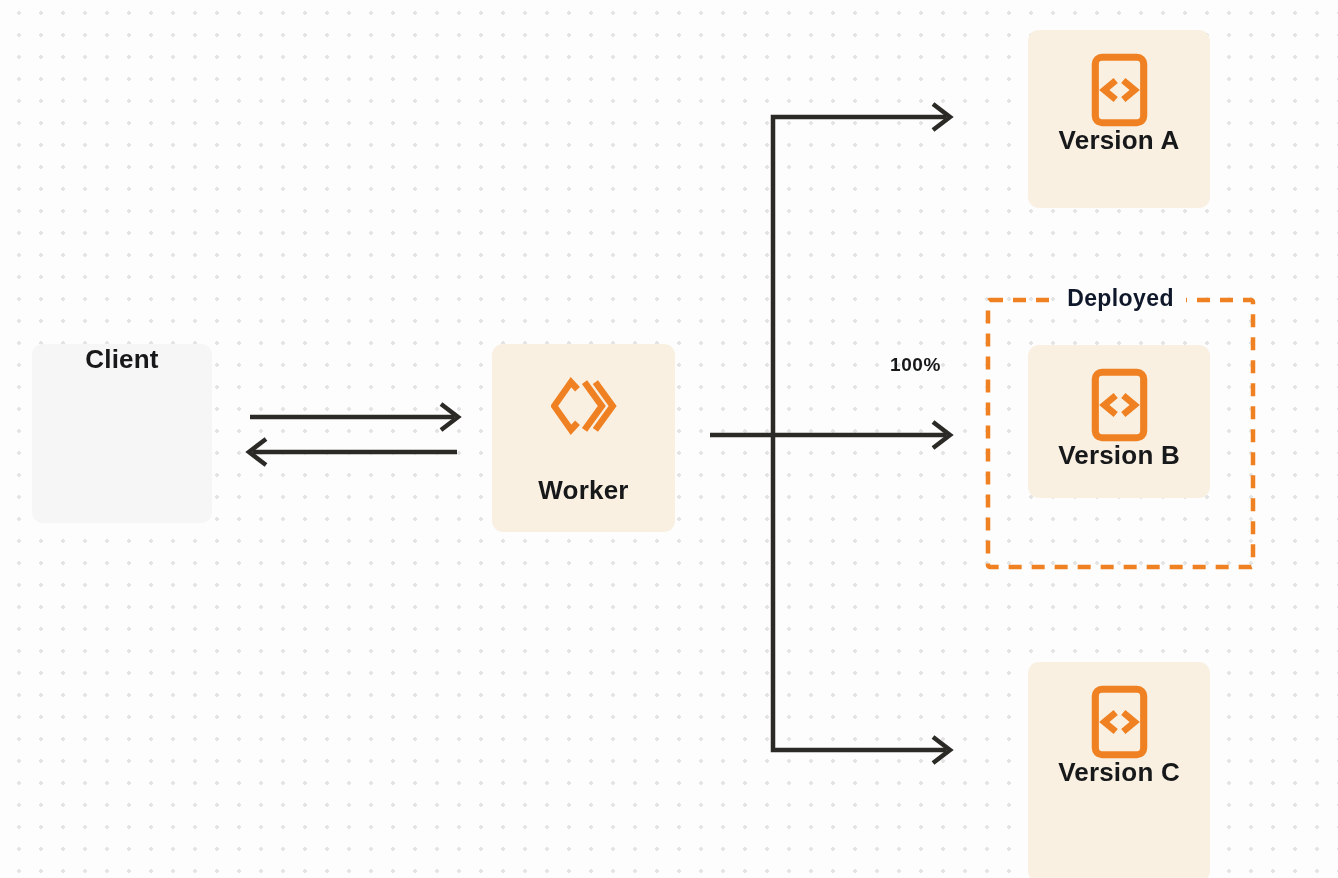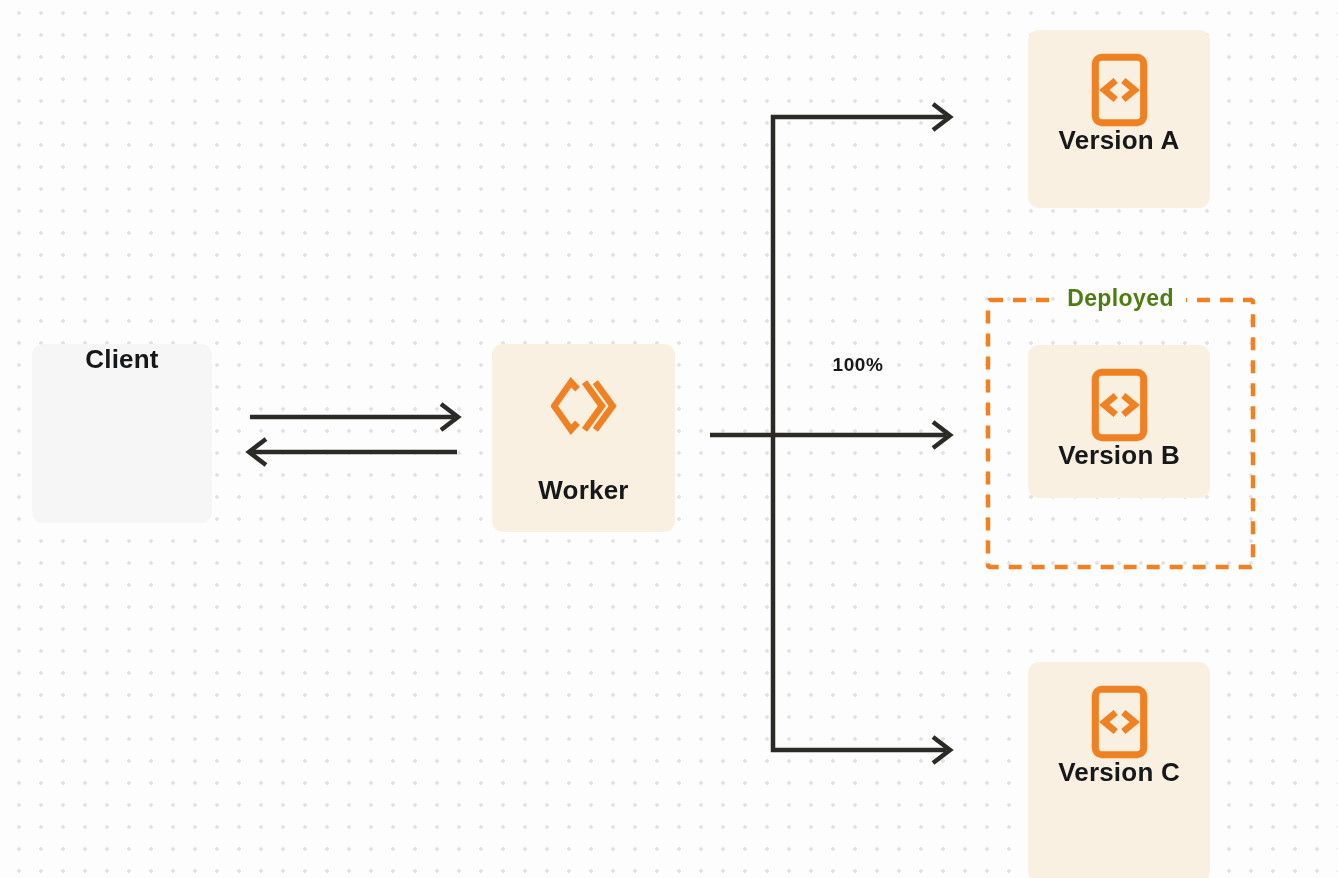--- a/index.html
+++ b/index.html
@@ -44,33 +44,33 @@
   .version-a { left: 1028px; top: 30px;  width: 182px; height: 178px; }
   .version-b { left: 1028px; top: 345px; width: 182px; height: 153px; }
   .version-c { left: 1028px; top: 662px; width: 182px; height: 220px; }
   .workerb .logo { margin-top: 31px; }
   .workerb .node-label { margin-top: 40px; line-height: 26px; }
   .version-icon { margin-top: 23px; }
   .version-label { line-height: 26px; }
   .icon-stroke { fill: none; stroke: #EF8122; stroke-linejoin: miter; stroke-linecap: butt; }
   .traffic {
     position: absolute; left: 775px; top: 348px; width: 166px;
-    text-align: center; color: #17181A;
+    text-align: right; color: #17181A;
     font-size: 19px; font-weight: 700; line-height: 33px;
     letter-spacing: 0.6px;
   }
   .deployed-wrap {
     position: absolute; left: 988px; top: 300px; width: 265px; height: 0;
     display: flex; justify-content: center; align-items: center;
   }
   .deployed-wrap span {
     transform: translateY(-2px);
     background: #FDFDFD;
     padding: 2px 12px;
-    color: #4d7c0f; font-size: 23px; font-weight: 700;
+    color: #0f172a; font-size: 23px; font-weight: 700;
     letter-spacing: 0.4px;
     white-space: nowrap;
   }
 </style>
 </head>
 <body>
 
 <div class="canvas">
 
   <svg class="wires" viewBox="0 0 1338 878" aria-hidden="true">

